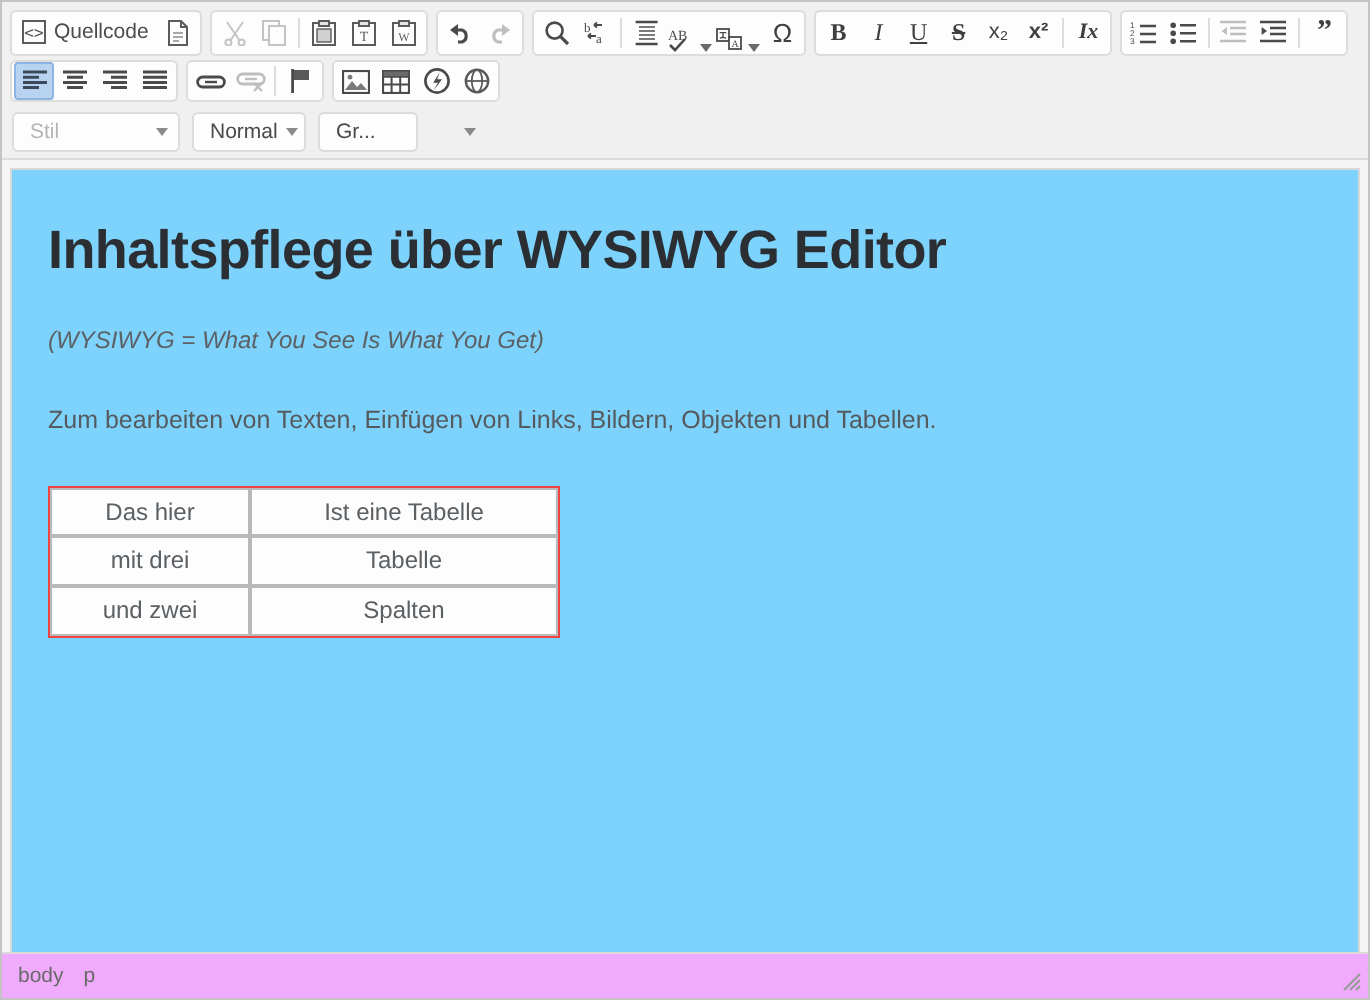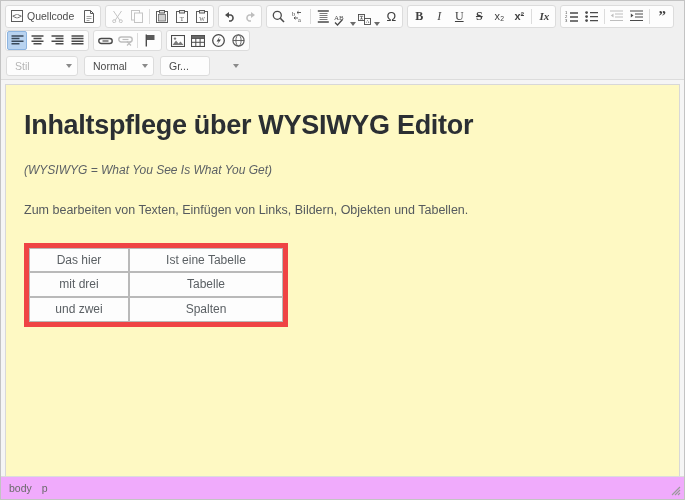--- a/index.html
+++ b/index.html
@@ -104,42 +104,42 @@
     border-radius: 3px;
     display: flex;
     align-items: center;
     justify-content: space-between;
     margin: 0 3px;
     padding: 0 5px 0 8px;
     font-size: 10.5px;
     color: #4a4a4a;
     box-sizing: border-box;
   }
-  .combo.style { width: 72px; color: #b5b5b5; text-align: right; }
-  .combo.format { width: 70px; }
+  .combo.style { width: 84px; color: #b5b5b5; text-align: right; }
+  .combo.format { width: 57px; }
   .combo.fontsize { width: 50px; gap: 40px; }
   .combo .cb-caret {
     width: 0; height: 0;
     border-left: 3px solid transparent;
     border-right: 3px solid transparent;
     border-top: 4px solid #8a8a8a;
     margin-left: 4px;
   }
 
   
   .content-wrap {
     flex: 1 1 auto;
     padding: 4px 4px 0 4px;
     box-sizing: border-box;
     min-height: 0;
     display: flex;
   }
   .content {
     flex: 1 1 auto;
-    background: #fef9c3;
+    background: #7dd3fc;
     border: 1px solid #d8d8d8;
     border-bottom: none;
     padding: 16px 18px;
     box-sizing: border-box;
     overflow: hidden;
     color: #555a5e;
     font-size: 12.5px;
     line-height: 1.55;
   }
   .content h1 {
@@ -156,21 +156,21 @@
     margin: 0 0 22px 0;
     font-weight: normal;
   }
   .content p.body-text {
     margin: 0 0 6px 0;
     max-width: 650px;
   }
   .content table.demo {
     border-collapse: separate;
     border-spacing: 0;
-    border: 5px solid #ef4444;
+    border: 1px solid #ef4444;
     margin-top: 22px;
     background: #fdfdfd;
   }
   .content table.demo td {
     border: 1px solid #b9b9b9;
     padding: 2px 6px;
     text-align: center;
     font-size: 12px;
     color: #5b6064;
     height: 16px;

